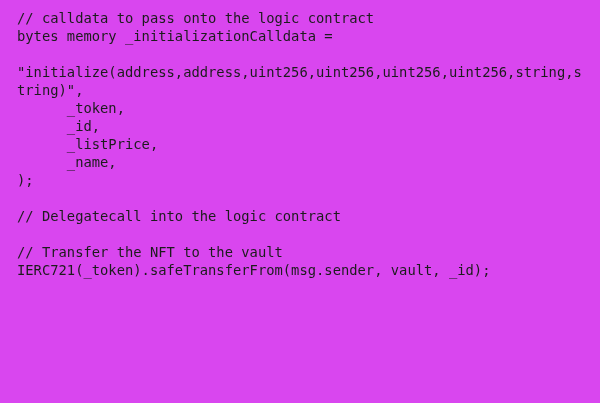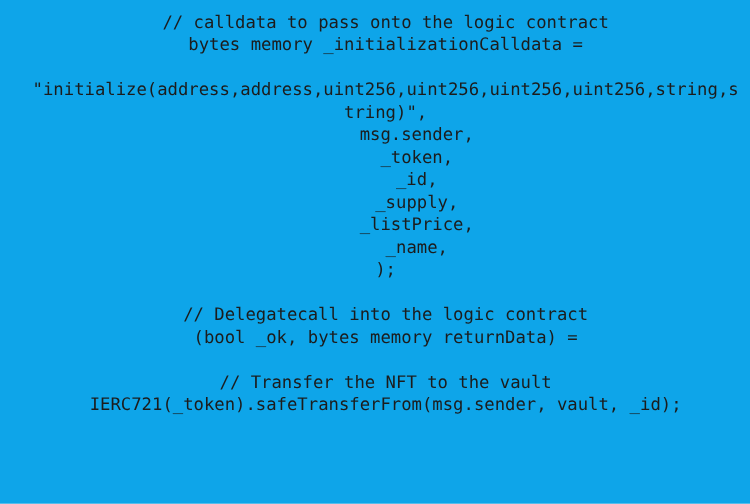--- a/index.html
+++ b/index.html
@@ -10,23 +10,22 @@
     width: 600px;
     height: 403px;
     overflow: hidden;
     background: #f0f0f0;
     font-family: "DejaVu Sans Mono", monospace;
   }
   #code-block {
     box-sizing: border-box;
     width: 600px;
     height: 403px;
-    background: #0ea5e9;
+    background: #d946ef;
     padding: 9px 0 0 17px;
-    text-align: center;
   }
   .code-line {
     font-family: "DejaVu Sans Mono", monospace;
     font-size: 13.8px;
     line-height: 18px;
     color: #1c1c1c;
     white-space: pre;
     letter-spacing: 0;
     height: 18px;
   }
@@ -36,26 +35,23 @@
 </style>
 </head>
 <body>
 
 <div id="code-block">
   <div class="code-line">// calldata to pass onto the logic contract</div>
   <div class="code-line">bytes memory _initializationCalldata =</div>
   <div class="code-line blank"></div>
   <div class="code-line">"initialize(address,address,uint256,uint256,uint256,uint256,string,s</div>
   <div class="code-line">tring)",</div>
-  <div class="code-line">      msg.sender,</div>
   <div class="code-line">      _token,</div>
   <div class="code-line">      _id,</div>
-  <div class="code-line">      _supply,</div>
   <div class="code-line">      _listPrice,</div>
   <div class="code-line">      _name,</div>
   <div class="code-line">);</div>
   <div class="code-line blank"></div>
   <div class="code-line">// Delegatecall into the logic contract</div>
-  <div class="code-line">(bool _ok, bytes memory returnData) =</div>
   <div class="code-line blank"></div>
   <div class="code-line">// Transfer the NFT to the vault</div>
   <div class="code-line">IERC721(_token).safeTransferFrom(msg.sender, vault, _id);</div>
 </div>
 
 </body></html>

